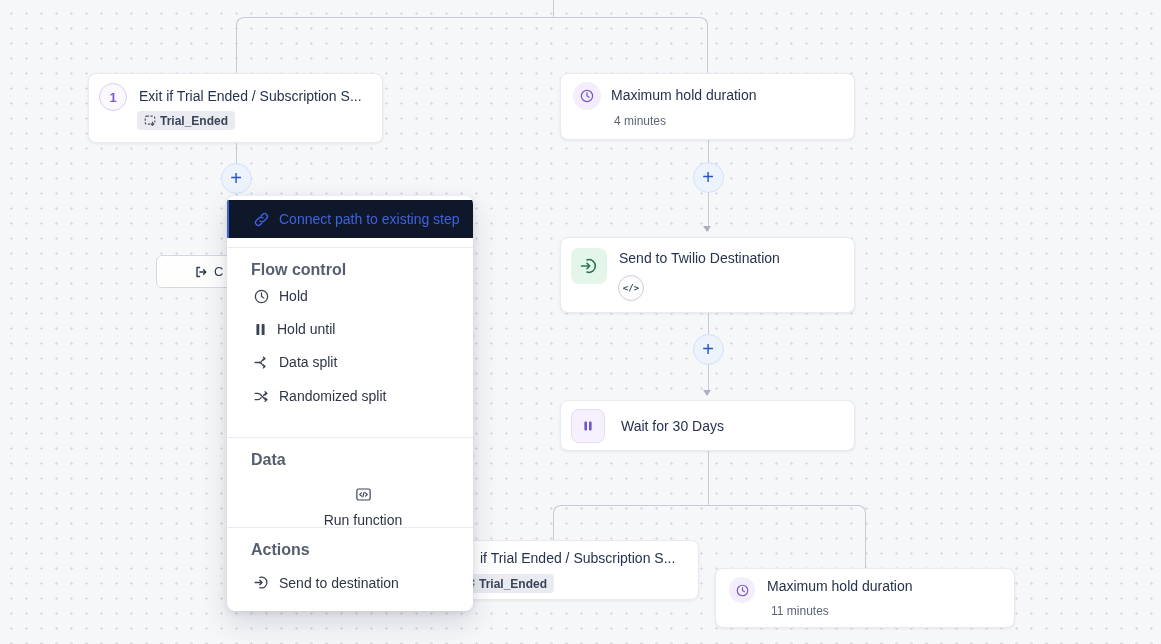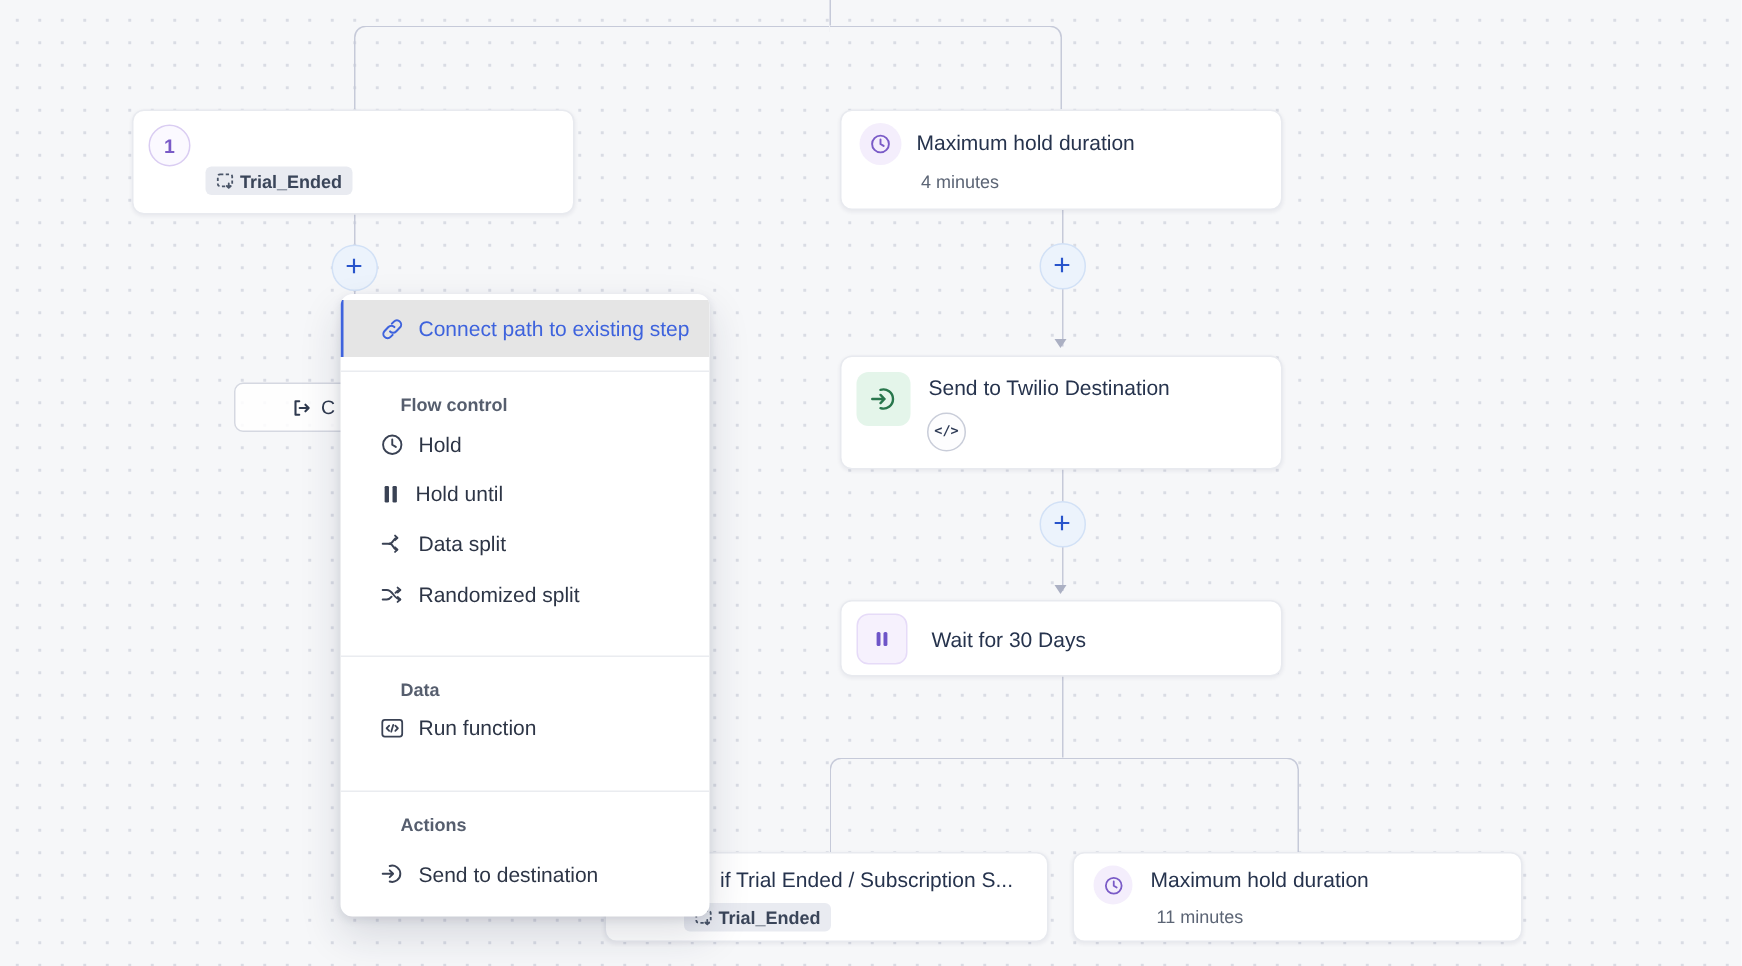--- a/index.html
+++ b/index.html
@@ -50,24 +50,24 @@
   .ghost-btn .gi { position:absolute; left:36px; top:8px; color:#2f3a4f; }
   .ghost-btn .gl { position:absolute; left:57px; top:8px; font-size:13px; }
   
   .menu { position:absolute; left:227px; top:196px; width:246px; height:415px;
     background:#fff; border-radius:8px; overflow:hidden; z-index:10;
     box-shadow:0 2px 6px rgba(25,35,65,.10), 0 12px 28px rgba(25,35,65,.14); }
   .menu-row { position:absolute; left:0; width:100%; height:30px;
     display:flex; align-items:center; padding-left:26px; gap:9px;
     font-size:14px; color:#2d3546; cursor:pointer; }
   .menu-row .mi { display:flex; color:#3a4254; }
-  .menu-row.hl { height:38px; background:#e5e5e5; border-left:2px solid #3e63dd;
+  .menu-row.hl { height:38px; background:#0f172a; border-left:2px solid #3e63dd;
     padding-left:24px; color:#3e63dd; }
   .menu-row.hl .mi { color:#3e63dd; }
-  .menu-header { position:absolute; left:40px; height:16px; font-size:12px;
+  .menu-header { position:absolute; left:24px; height:16px; font-size:16px;
     font-weight:700; color:#565e6e; display:flex; align-items:center; }
   .mdiv { position:absolute; left:0; width:100%; height:0; border-top:1px solid #eaecf0; }
   svg { display:block; }
 </style>
 </head>
 <body>
 
 <div id="canvas">
 
   <div class="vline" style="left:552.5px; top:0; height:17px;"></div>
@@ -77,20 +77,21 @@
   <div class="vline" style="left:707.5px; top:140px; height:91px;"></div>
   <div class="arrow-down" style="left:703px; top:226px;"></div>
   <div class="vline" style="left:707.5px; top:313px; height:81px;"></div>
   <div class="arrow-down" style="left:703px; top:390px;"></div>
   <div class="vline" style="left:707.5px; top:451px; height:54px;"></div>
   <div class="fork tl" style="left:553px; top:505px; width:155px; height:63px;"></div>
   <div class="fork tr" style="left:708px; top:505px; width:158px; height:63px;"></div>
 
   <div class="card" style="left:88px; top:73px; width:295px; height:70px;">
     <div class="num-badge" style="left:10px; top:9px;">1</div>
+    <div class="card-title" style="left:50px; top:14px;">Exit if Trial Ended / Subscription S...</div>
     <div class="tag" style="left:48px; top:37px;">
       <span>
         <svg width="12" height="12" viewBox="0 0 12 12" fill="none" stroke="#4a5568" stroke-width="1.2">
           <rect x="1.2" y="1.2" width="9.6" height="8" rx="1.5" stroke-dasharray="2.2 1.6"></rect>
           <path d="M8.5 7.2v3 M7.2 9 8.5 10.3 9.8 9" stroke-linecap="round" stroke-linejoin="round"></path>
         </svg>
       </span>
       <span>Trial_Ended</span>
     </div>
   </div>
@@ -120,21 +121,21 @@
   <div class="card" style="left:560px; top:400px; width:295px; height:51px;">
     <div class="sq-icon purple" style="left:10px; top:8px;">
       <svg width="14" height="14" viewBox="0 0 14 14" fill="currentColor">
         <rect x="3.4" y="2.4" width="2.6" height="9.2" rx="1"></rect>
           <rect x="8" y="2.4" width="2.6" height="9.2" rx="1"></rect>
       </svg>
     </div>
     <div class="card-title" style="left:60px; top:17px;">Wait for 30 Days</div>
   </div>
 
-  <div class="card" style="left:403px; top:568px; width:296px; height:60px;">
+  <div class="card" style="left:403px; top:540px; width:296px; height:60px;">
     <div class="card-title" style="left:76px; top:9px;">if Trial Ended / Subscription S...</div>
     <div class="tag" style="left:52px; top:33px;">
       <span>
         <svg width="12" height="12" viewBox="0 0 12 12" fill="none" stroke="#4a5568" stroke-width="1.2">
           <rect x="1.2" y="1.2" width="9.6" height="8" rx="1.5" stroke-dasharray="2.2 1.6"></rect>
           <path d="M8.5 7.2v3 M7.2 9 8.5 10.3 9.8 9" stroke-linecap="round" stroke-linejoin="round"></path>
         </svg>
       </span>
       <span>Trial_Ended</span>
     </div>
@@ -218,21 +219,21 @@
             <path d="M2.5 13.7h3.2c1.8 0 2.9-1 3.8-2.2 M12.5 8.5c1-1.2 2-2.2 3.8-2.2"></path>
           <path d="M14.2 4.4l2.1 1.9-2.1 1.9 M14.2 11.8l2.1 1.9-2.1 1.9"></path>
         </svg>
       </span>
       <span>Randomized split</span>
     </div>
 
     <div class="mdiv" style="top:241px;"></div>
     <div class="menu-header" style="top:256px;">Data</div>
 
-    <div class="menu-row" style="top:274px;">
+    <div class="menu-row" style="top:290px;flex-direction:column;">
       <span class="mi">
         <svg width="17" height="17" viewBox="0 0 20 20" fill="none" stroke="currentColor" stroke-width="1.4" stroke-linecap="round" stroke-linejoin="round">
           <rect x="2.2" y="3.5" width="15.6" height="13" rx="2"></rect>
           <path d="M7.6 8 5.6 10l2 2 M12.4 8l2 2-2 2 M10.8 7.3l-1.6 5.4"></path>
         </svg>
       </span>
       <span>Run function</span>
     </div>
 
     <div class="mdiv" style="top:331px;"></div>

